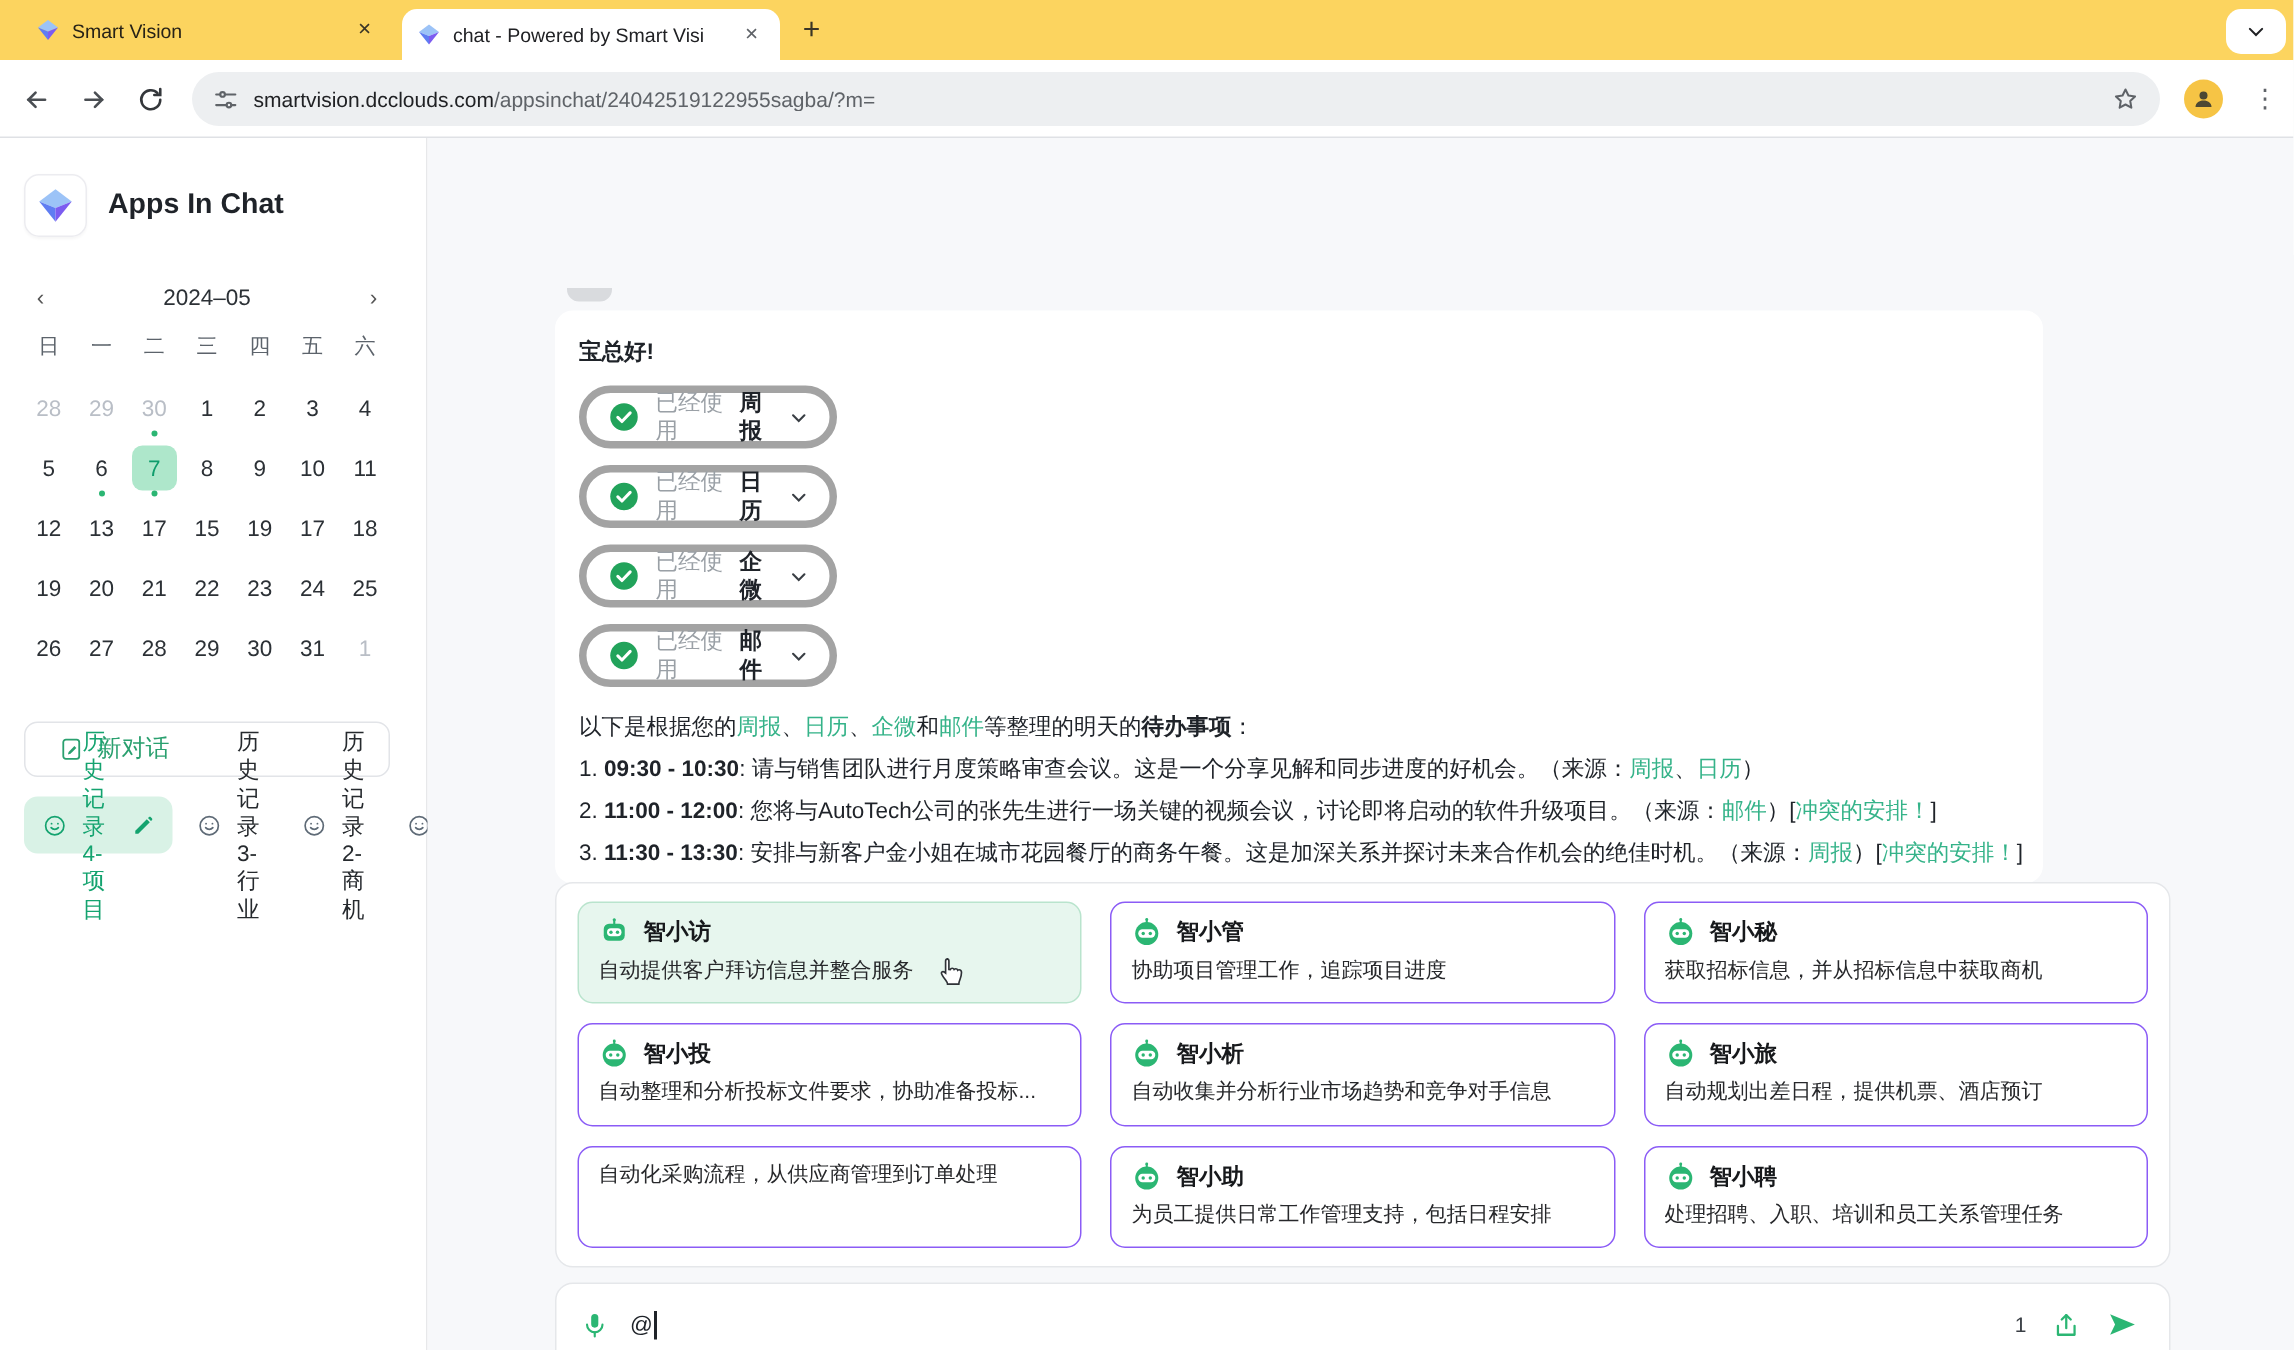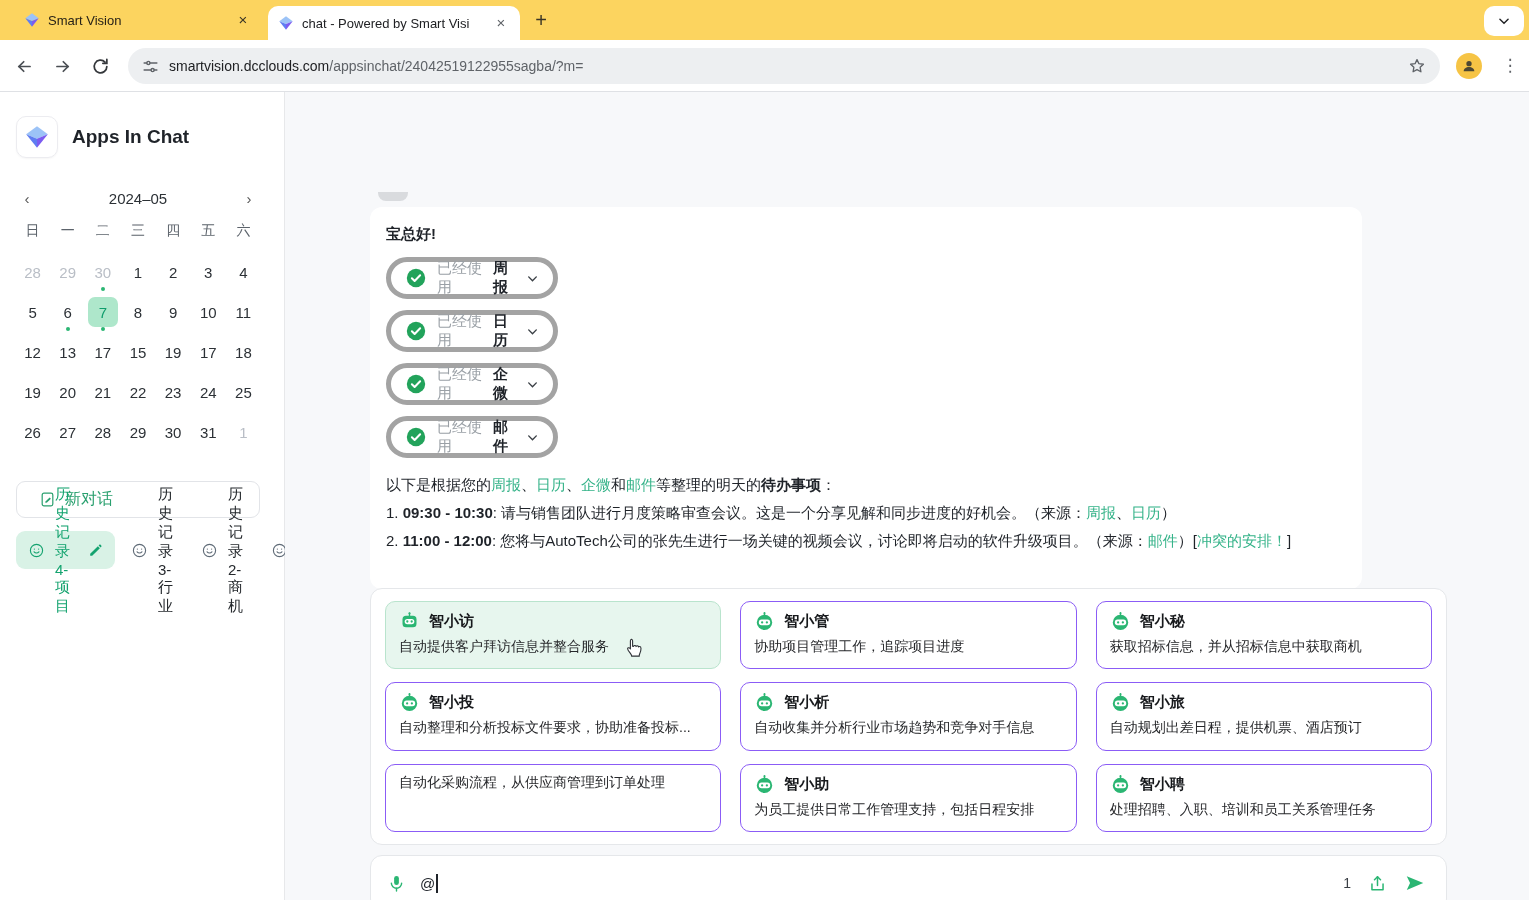--- a/index.html
+++ b/index.html
@@ -433,20 +433,21 @@
             <svg width="13" height="13" viewBox="0 0 24 24" fill="none" stroke="#3a3f45" stroke-width="2.6" stroke-linecap="round">
               <path d="M5 9l7 7 7-7"></path>
             </svg>
           </span>
         </div>
       </div>
     <div class="rich-line summary" id="summary-line"><span class="seg-plain">以下是根据您的</span><span class="seg-link">周报</span><span class="seg-plain">、</span><span class="seg-link">日历</span><span class="seg-plain">、</span><span class="seg-link">企微</span><span class="seg-plain">和</span><span class="seg-link">邮件</span><span class="seg-plain">等整理的明天的</span><span class="seg-bold">待办事项</span><span class="seg-plain">：</span></div>
     <div id="todo-lines">
         <div class="rich-line"><span class="seg-plain">1. </span><span class="seg-bold">09:30 - 10:30</span><span class="seg-plain">: 请与销售团队进行月度策略审查会议。这是一个分享见解和同步进度的好机会。（来源：</span><span class="seg-link">周报</span><span class="seg-plain">、</span><span class="seg-link">日历</span><span class="seg-plain">）</span></div>
         <div class="rich-line"><span class="seg-plain">2. </span><span class="seg-bold">11:00 - 12:00</span><span class="seg-plain">: 您将与AutoTech公司的张先生进行一场关键的视频会议，讨论即将启动的软件升级项目。（来源：</span><span class="seg-link">邮件</span><span class="seg-plain">）[</span><span class="seg-link">冲突的安排！</span><span class="seg-plain">]</span></div>
+        <div class="rich-line"><span class="seg-plain">3. </span><span class="seg-bold">11:30 - 13:30</span><span class="seg-plain">: 安排与新客户金小姐在城市花园餐厅的商务午餐。这是加深关系并探讨未来合作机会的绝佳时机。（来源：</span><span class="seg-link">周报</span><span class="seg-plain">）[</span><span class="seg-link">冲突的安排！</span><span class="seg-plain">]</span></div>
       </div>
   </div>
 
   <div class="agents-panel" id="agents-grid">
       <div class="agent-card active">
         <div class="agent-head">
           <span>
             <svg width="21" height="21" viewBox="0 0 24 24">
               <path d="M12 2.5v3" stroke="#2bb673" stroke-width="1.6" stroke-linecap="round"></path>
               <circle cx="12" cy="2.5" r="1.2" fill="#2bb673"></circle>

